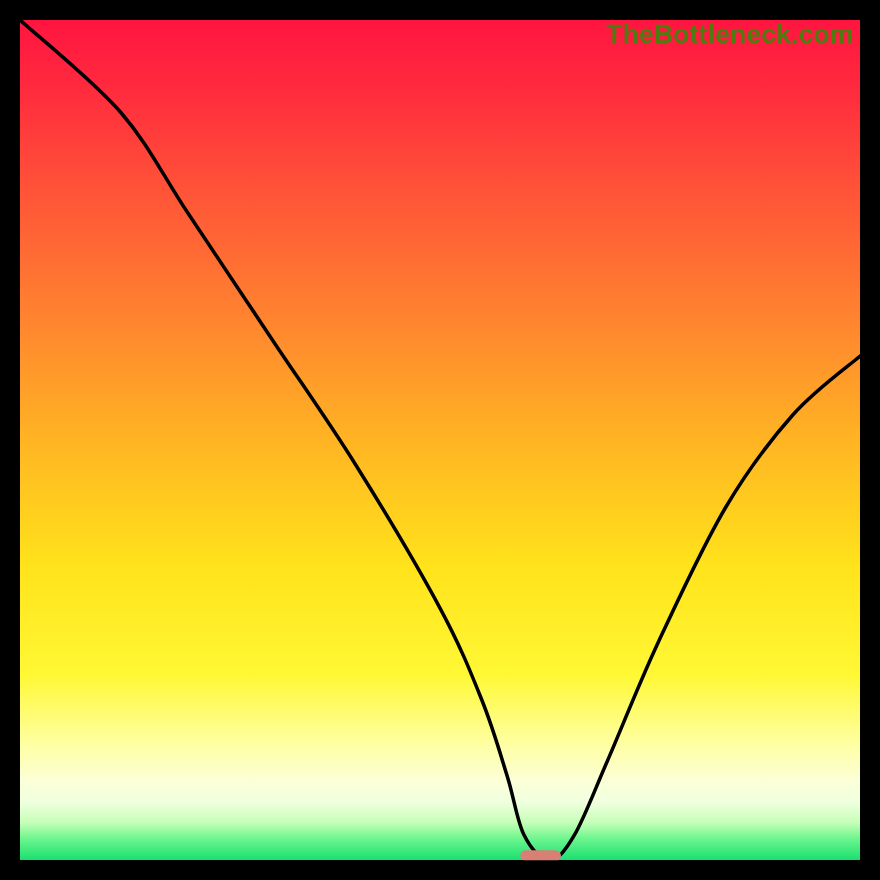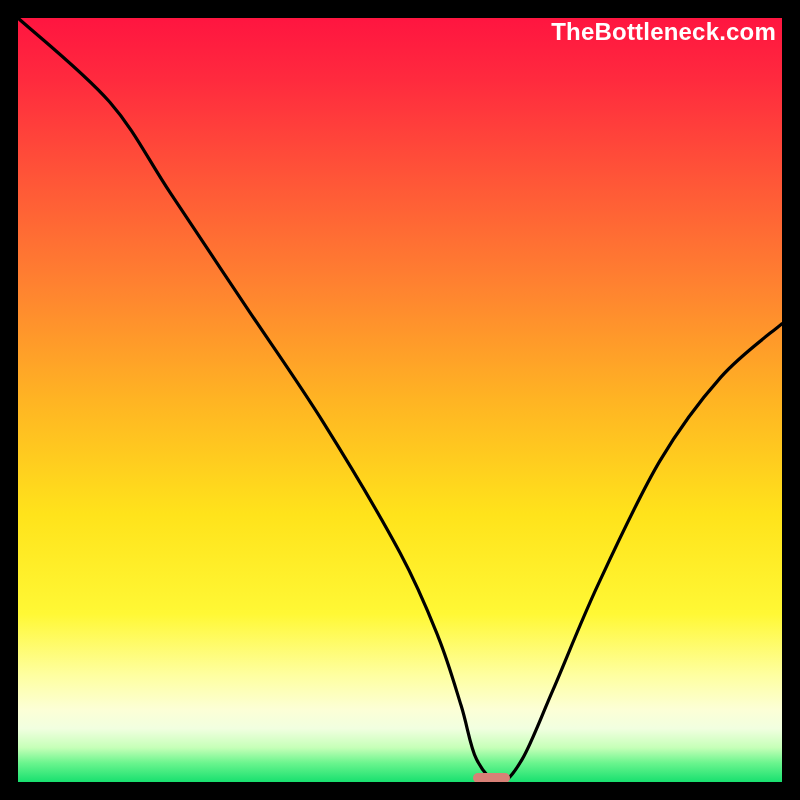--- a/index.html
+++ b/index.html
@@ -26,21 +26,21 @@
     height: 764px;
     overflow: hidden;
   }
   .watermark {
     position: absolute;
     top: 0;
     right: 6px;
     font-family: Arial, Helvetica, sans-serif;
     font-size: 24px;
     font-weight: 600;
-    color: #ffffff;
+    color: #4d7c0f;
     letter-spacing: 0.2px;
   }
   .marker {
     position: absolute;
     background: #d88076;
     border-radius: 6px;
   }
   svg.curve {
     position: absolute;
     left: 0;

